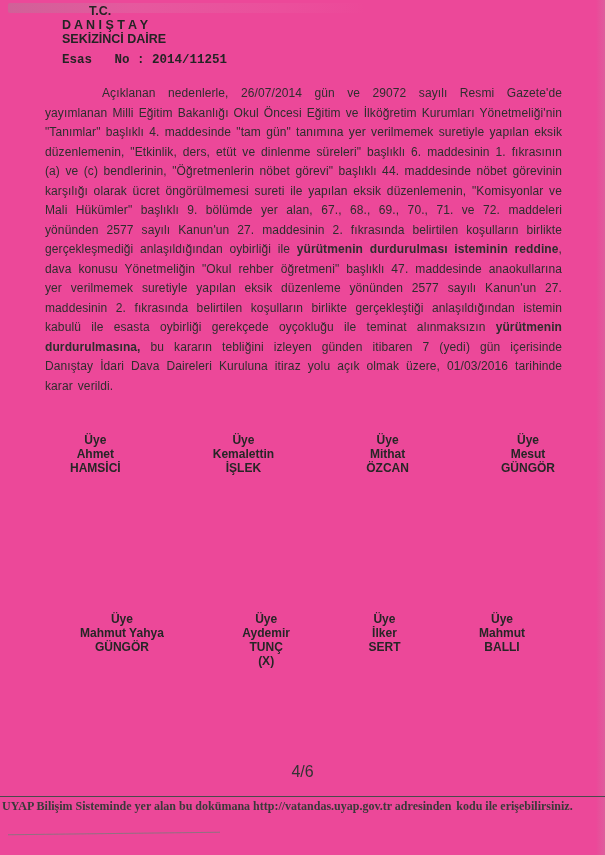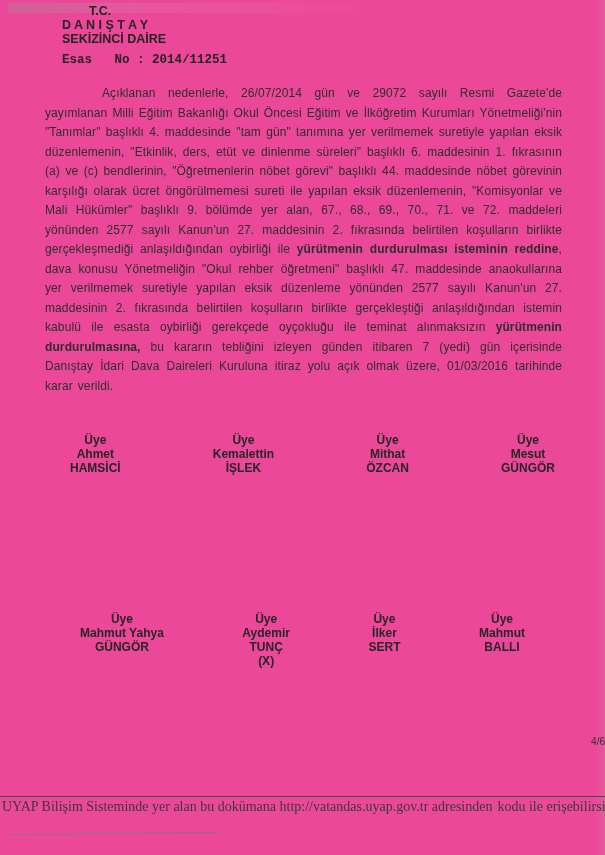--- a/index.html
+++ b/index.html
@@ -52,34 +52,34 @@
   .sig-row {
     position:absolute; display:flex; justify-content:space-between;
     font-size:12px; font-weight:bold; line-height:14px;
     text-align:center; color:#262626;
   }
   .sig-row-1 { top:433px; left:70px; right:50px; }
   .sig-row-2 { top:612px; left:80px; right:80px; }
   .sig-cell div { white-space:nowrap; }
   
   .page-number {
-    position:absolute; top:736px; left:0; width:100%;
-    text-align:right; font-size:10px; color:#333;
+    position:absolute; top:763px; left:0; width:100%;
+    text-align:center; font-size:16px; color:#333;
   }
   
   .uyap-footer {
     position:absolute; top:796px; left:0; right:0;
     border-top:1.5px solid #4a4a4a;
     padding:2px 2px 0 2px;
     font-family:"Liberation Serif", serif;
     color:#3a3a3a;
     display:flex; align-items:baseline; gap:5px;
     white-space:nowrap;
   }
-  .uyap-footer .small { font-size:14px; }
+  .uyap-footer .small { font-size:12px;font-weight:bold; }
   .uyap-footer .codes {
     font-size:12.5px; letter-spacing:.4px; color:#2f2f2f;
   }
 </style>
 </head>
 <body>
 
 <div class="page">
 
   <div class="scan-top"></div>

